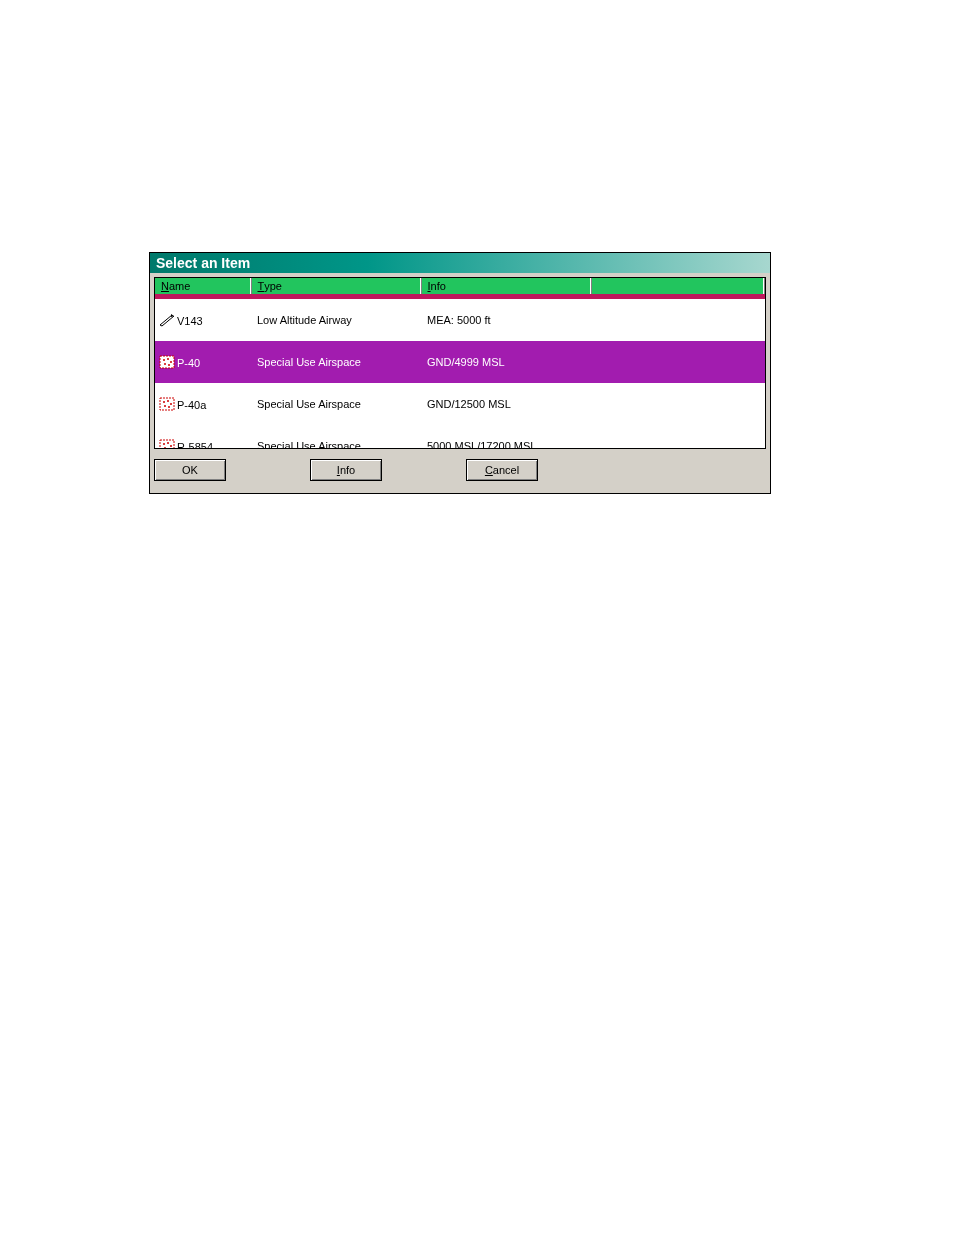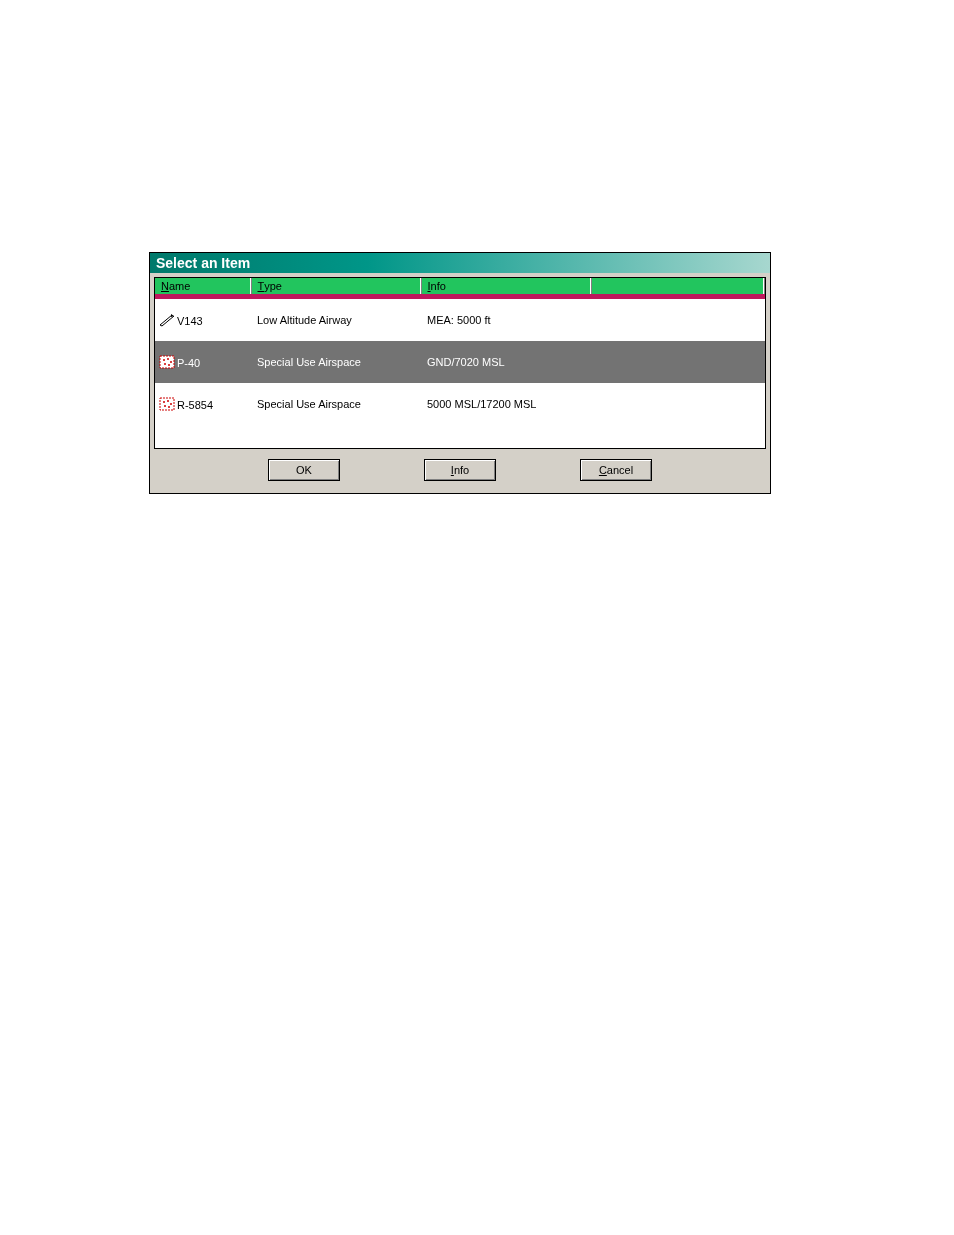--- a/index.html
+++ b/index.html
@@ -7,25 +7,25 @@
 .titlebar{height:20px;line-height:20px;padding:0 6px;color:#fff;font-weight:bold;font-size:14px;background:linear-gradient(to right,#00796b 0%,#009688 35%,#a7d7cf 100%)}
 .content{padding:4px}
 .listbox{background:#fff;border:1px solid #000;height:170px;overflow:hidden;position:relative}
 table{border-collapse:collapse;width:100%;table-layout:fixed}
 col.c0{width:96px}col.c1{width:170px}col.c2{width:170px}col.c3{width:auto}
 thead td{background:#22c55e;border-right:1px solid #808080;border-bottom:5px solid #be185d;height:18px;box-sizing:border-box;padding:0 6px;position:relative}
 thead td::after{content:'';position:absolute;top:0;right:0;bottom:0;width:1px;background:#fff}
 thead td span{display:inline-block}
 thead td .ul{text-decoration:underline}
 tbody td{height:18px;padding:12px 6px;white-space:nowrap;vertical-align:middle}
-tbody tr.sel td{background:#737373;color:#fff}
+tbody tr.sel td{background:#a21caf;color:#fff}
 tbody td.iconcell{padding:0 2px 0 4px}
 .icon{display:inline-block;vertical-align:middle;margin-right:2px}
 .row{display:flex;align-items:flex-end}
-.btnrow{display:flex;justify-content:center;gap:84px;padding:10px 0 8px 0}
+.btnrow{display:flex;gap:84px;padding:10px 0 8px 0}
 button.win{width:72px;height:22px;background:#d4d0c8;border:1px solid #000;box-shadow:inset 1px 1px 0 #fff,inset -1px -1px 0 #808080;font:11px Tahoma,Arial,sans-serif;padding:0;cursor:pointer}
 button.win .ul{text-decoration:underline}
 </style>
 </head>
 <body>
 
 <div class="dialog">
   <div class="titlebar">
     <span>Select an Item</span>
   </div>
@@ -75,21 +75,41 @@
                         <circle cx="9" cy="4" r="1"></circle>
                         <circle cx="12" cy="7" r="1"></circle>
                         <circle cx="6" cy="9" r="1"></circle>
                         <circle cx="10" cy="10" r="1"></circle>
                       </g>
                     </svg></span>
                   <span>P-40</span>
                 </span>
               </td>
               <td>Special Use Airspace</td>
-              <td>GND/7020 MSL</td>
+              <td>GND/4999 MSL</td>
+              <td></td>
+            </tr>
+            <tr>
+              <td class="iconcell">
+                <span class="row">
+                  <span><svg class="icon" width="16" height="14" viewBox="0 0 16 14">
+                      <rect x="1" y="1" width="14" height="12" fill="#fff" stroke="#c00" stroke-width="1" stroke-dasharray="2,1"></rect>
+                      <g fill="#c00">
+                        <circle cx="5" cy="5" r="1"></circle>
+                        <circle cx="9" cy="4" r="1"></circle>
+                        <circle cx="12" cy="7" r="1"></circle>
+                        <circle cx="6" cy="9" r="1"></circle>
+                        <circle cx="10" cy="10" r="1"></circle>
+                      </g>
+                    </svg></span>
+                  <span>P-40a</span>
+                </span>
+              </td>
+              <td>Special Use Airspace</td>
+              <td>GND/12500 MSL</td>
               <td></td>
             </tr>
             <tr>
               <td class="iconcell">
                 <span class="row">
                   <span><svg class="icon" width="16" height="14" viewBox="0 0 16 14">
                       <rect x="1" y="1" width="14" height="12" fill="#fff" stroke="#c00" stroke-width="1" stroke-dasharray="2,1"></rect>
                       <g fill="#c00">
                         <circle cx="5" cy="5" r="1"></circle>
                         <circle cx="9" cy="4" r="1"></circle>

